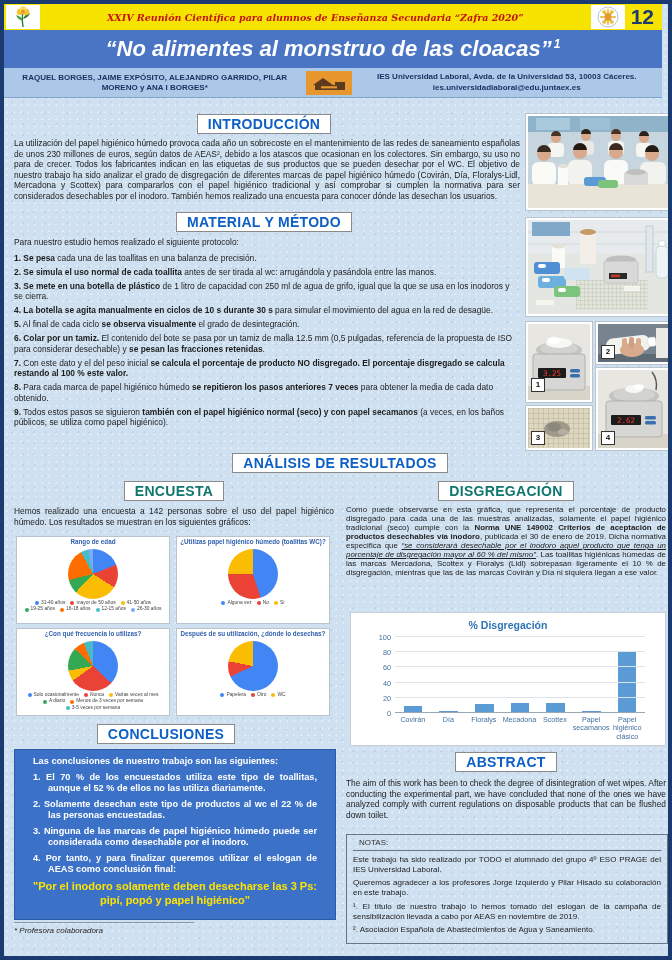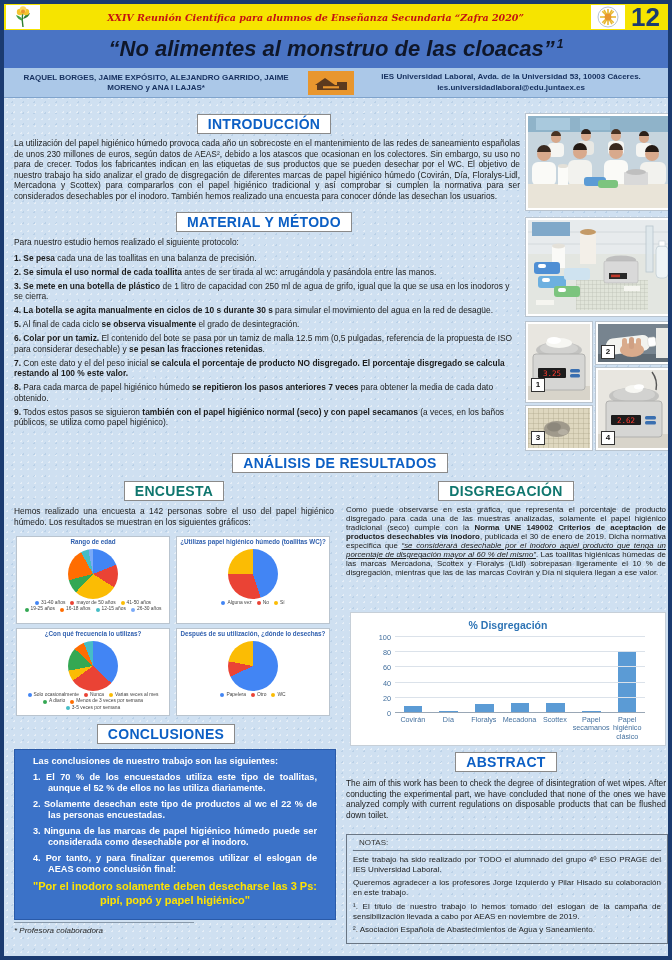--- a/index.html
+++ b/index.html
@@ -4,27 +4,27 @@
 <style>
   html,body{margin:0;padding:0;}
   body{font-family:"Liberation Sans",sans-serif;}
   .poster{position:relative;width:672px;height:960px;overflow:hidden;
     border:4px solid #1b3b70;box-sizing:border-box;
     background-color:#cfe0f1;
     background-image:radial-gradient(rgba(255,255,255,.45) 1px,transparent 1px),
                      radial-gradient(rgba(160,190,220,.45) 1px,transparent 1px);
     background-size:7px 7px,11px 11px;background-position:0 0,3px 5px;}
   
-  .band{position:absolute;left:0;right:0;box-sizing:border-box;}
+  .band{position:absolute;left:0;right:6px;box-sizing:border-box;}
   .band-yellow{top:0;height:26px;background:#f6e400;display:flex;align-items:center;}
   .logo-box{background:#fff;width:34px;height:24px;margin:1px 2px;display:flex;align-items:center;justify-content:center;flex:0 0 auto;}
   .event-text{flex:1;text-align:center;font-family:"DejaVu Serif",serif;font-style:italic;font-weight:bold;color:#c41212;font-size:9.5px;}
-  .poster-number{font-size:26px;font-weight:bold;color:#1b3b70;padding:0 8px 0 4px;}
+  .poster-number{font-size:21px;font-weight:bold;color:#1b3b70;padding:0 8px 0 4px;}
   .band-title{top:26px;height:38px;background:#4a74c4;display:flex;align-items:center;justify-content:center;}
-  .band-title .t{color:#0f172a;font-size:22px;font-weight:bold;font-style:italic;}
+  .band-title .t{color:#ffffff;font-size:22px;font-weight:bold;font-style:italic;}
   .band-title sup{font-size:12px;vertical-align:super;margin-left:2px;}
   .band-authors{top:64px;height:30px;background:#abc8e8;display:flex;align-items:center;border-bottom:1px solid #7fa3cc;}
   .authors{width:44%;text-align:center;font-weight:bold;color:#16305e;font-size:8px;line-height:1.25;padding:0 6px;}
   .school-icon{width:46px;height:24px;background:#e8962e;flex:0 0 auto;display:flex;align-items:center;justify-content:center;}
   .affiliation{flex:1;text-align:center;font-weight:bold;color:#16305e;font-size:8px;line-height:1.3;}
   
   .sec-h{position:absolute;text-align:center;}
   .sec-h .box{display:inline-block;background:#fff;border:1px solid #8a8a8a;padding:1px 10px;font-weight:bold;font-size:14px;letter-spacing:.3px;}
   .sec-h .blue{color:#0c5fc4;}
   .sec-h .orange{color:#0f766e;}
@@ -109,21 +109,21 @@
       </svg>
     </div>
     <div class="poster-number">12</div>
   </div>
 
   <div class="band band-title">
     <div class="t"><span>“No alimentes al monstruo de las cloacas”</span><sup>1</sup></div>
   </div>
 
   <div class="band band-authors">
-    <div class="authors">RAQUEL BORGES, JAIME EXPÓSITO, ALEJANDRO GARRIDO, JAIME MORENO y ANA I LAJAS*</div>
+    <div class="authors">RAQUEL BORGES, JAIME EXPÓSITO, ALEJANDRO GARRIDO, PILAR MORENO y ANA I BORGES*</div>
     <div class="school-icon">
       <svg width="40" height="20" viewBox="0 0 40 20">
         <path d="M4 12 L14 5 L24 12 Z" fill="#5c3a1e"></path>
         <rect x="6" y="12" width="30" height="5" fill="#5c3a1e"></rect>
         <rect x="26" y="9" width="10" height="3" fill="#5c3a1e"></rect>
         <rect x="12" y="13.2" width="16" height="2.2" fill="#e8962e"></rect>
       </svg>
     </div>
     <div class="affiliation">
       <div>IES Universidad Laboral, Avda. de la Universidad 53, 10003 Cáceres.</div>

